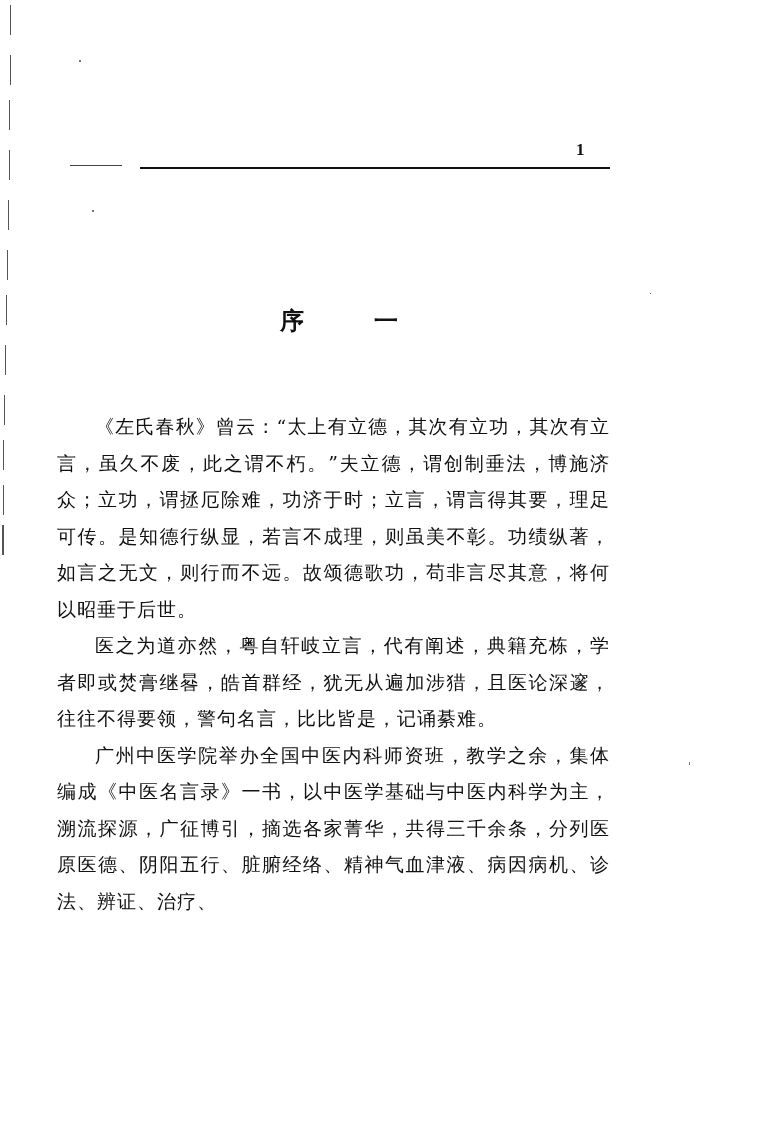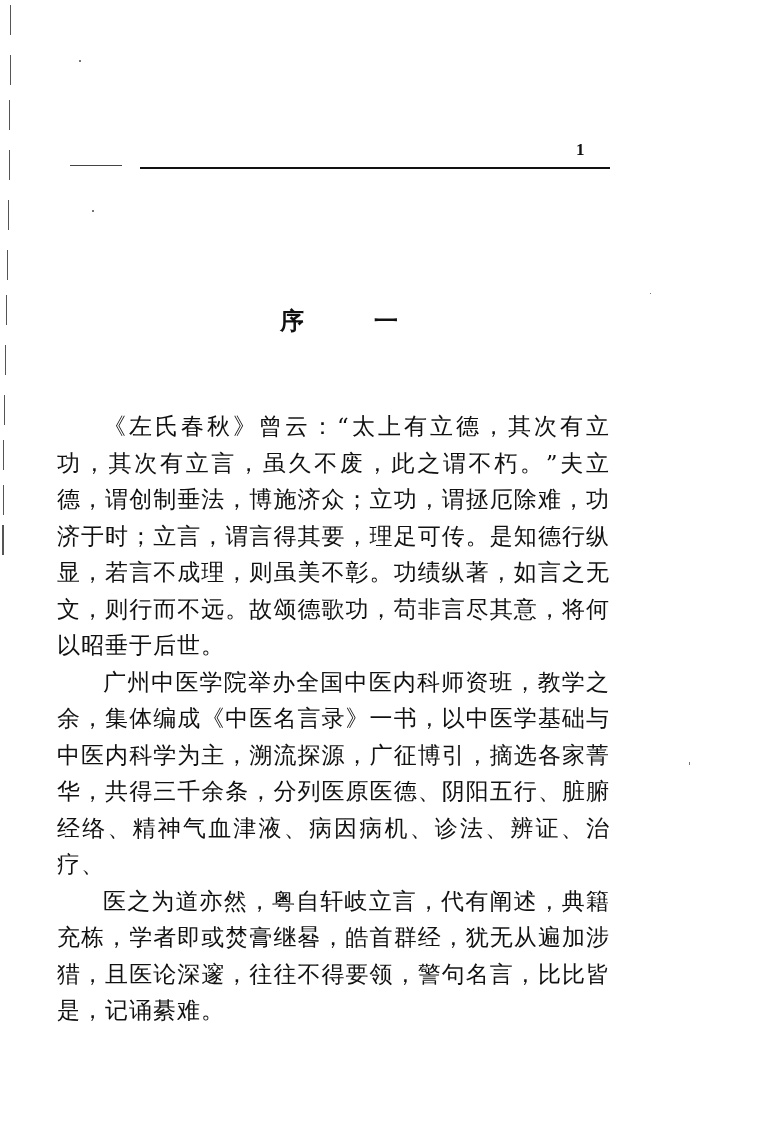--- a/index.html
+++ b/index.html
@@ -66,21 +66,21 @@
       font-weight: bold;
       letter-spacing: 0;
       display: flex;
       gap: 70px;
     }
     .body-text {
       position: absolute;
       left: 57px;
       top: 408px;
       width: 553px;
-      font-size: 23px;
+      font-size: 19px;
       line-height: 36.5px;
       text-align: justify;
       letter-spacing: 1px;
     }
     .body-text p {
       margin: 0;
       text-indent: 2em;
     }
   </style>
 </head>
@@ -110,15 +110,15 @@
 <div class="header-rule-left"></div>
 <div class="header-rule"></div>
 
 <div class="title">
   <span>序</span>
   <span>一</span>
 </div>
 
 <div class="body-text">
   <p>《左氏春秋》曾云：“太上有立德，其次有立功，其次有立言，虽久不废，此之谓不朽。”夫立德，谓创制垂法，博施济众；立功，谓拯厄除难，功济于时；立言，谓言得其要，理足可传。是知德行纵显，若言不成理，则虽美不彰。功绩纵著，如言之无文，则行而不远。故颂德歌功，苟非言尽其意，将何以昭垂于后世。</p>
+  <p>医之为道亦然，粤自轩岐立言，代有阐述，典籍充栋，学者即或焚膏继晷，皓首群经，犹无从遍加涉猎，且医论深邃，往往不得要领，警句名言，比比皆是，记诵綦难。</p>
   <p>广州中医学院举办全国中医内科师资班，教学之余，集体编成《中医名言录》一书，以中医学基础与中医内科学为主，溯流探源，广征博引，摘选各家菁华，共得三千余条，分列医原医德、阴阳五行、脏腑经络、精神气血津液、病因病机、诊法、辨证、治疗、</p>
-  <p>医之为道亦然，粤自轩岐立言，代有阐述，典籍充栋，学者即或焚膏继晷，皓首群经，犹无从遍加涉猎，且医论深邃，往往不得要领，警句名言，比比皆是，记诵綦难。</p>
 </div>
 
 </body></html>

